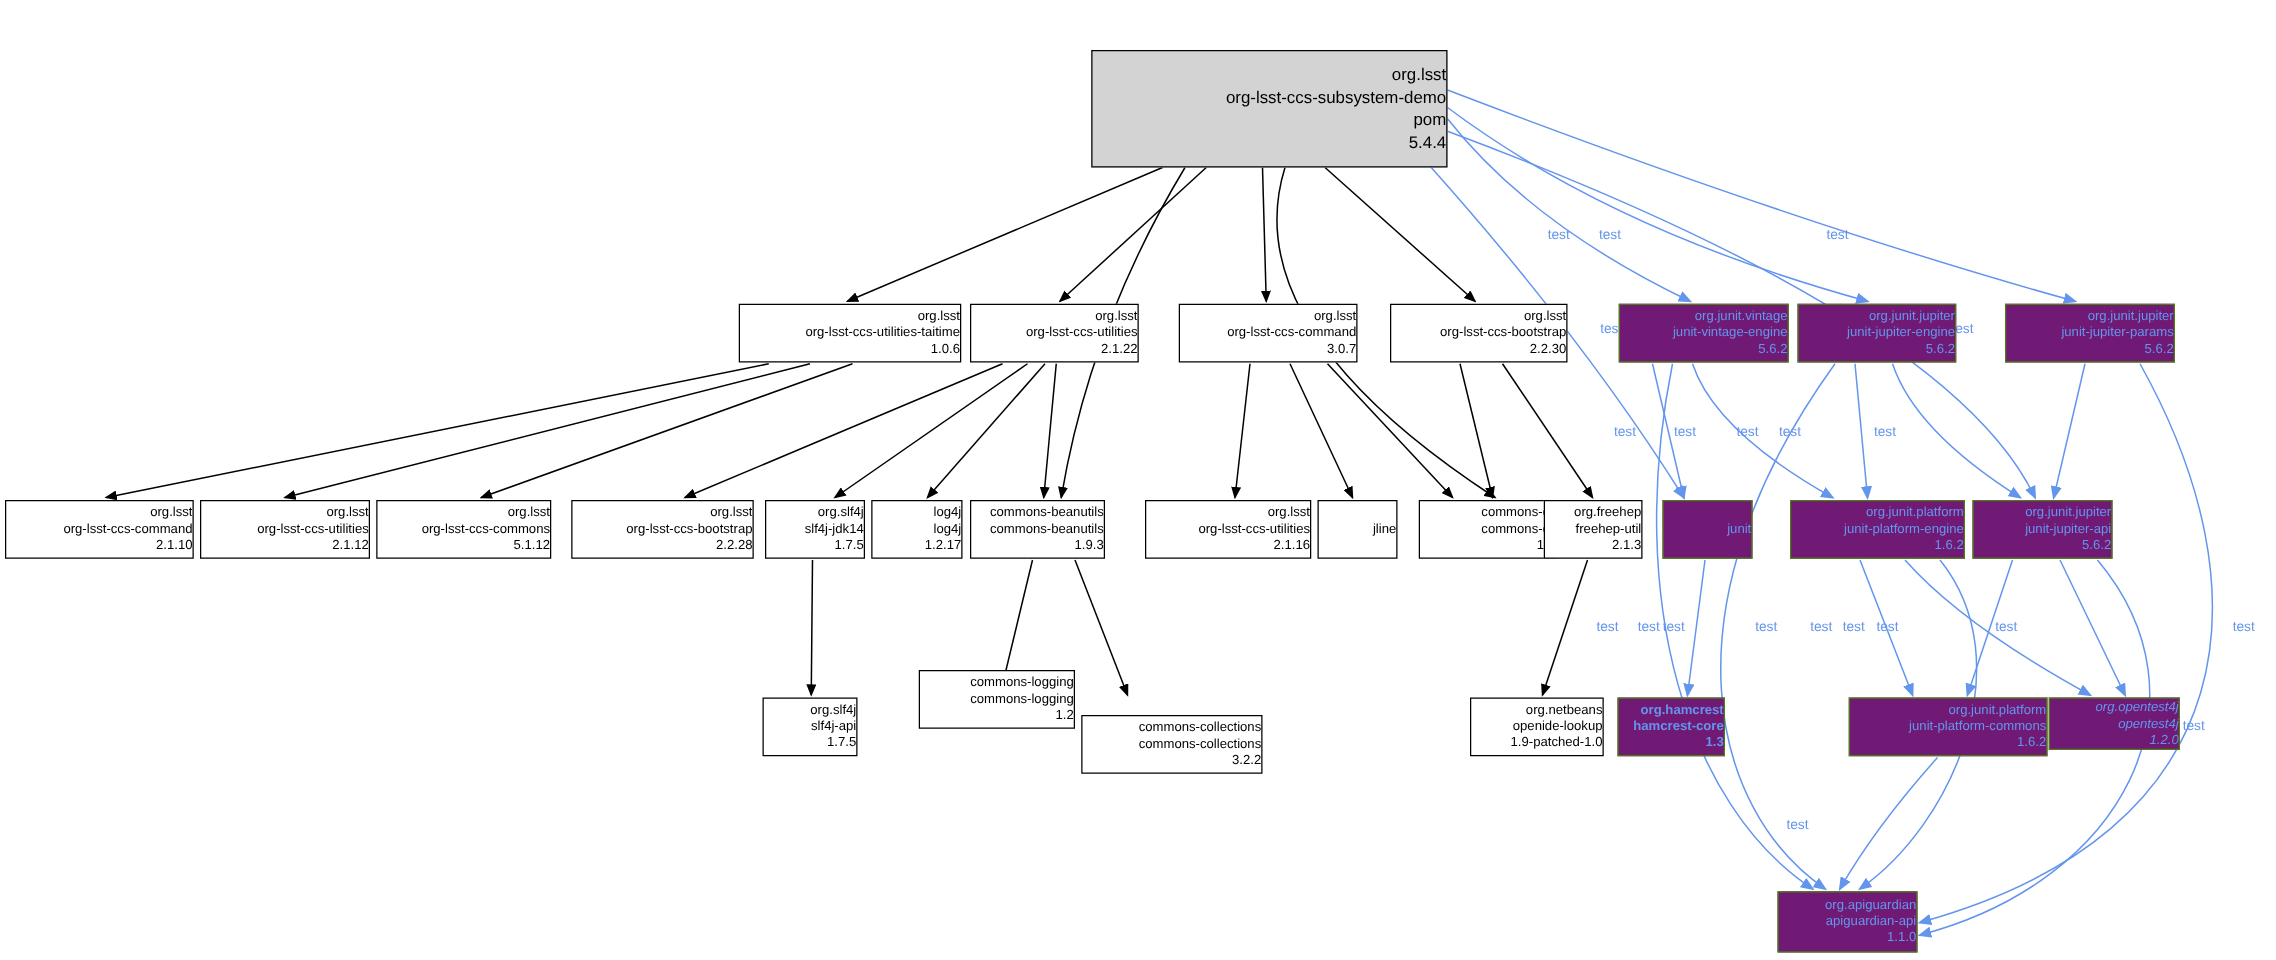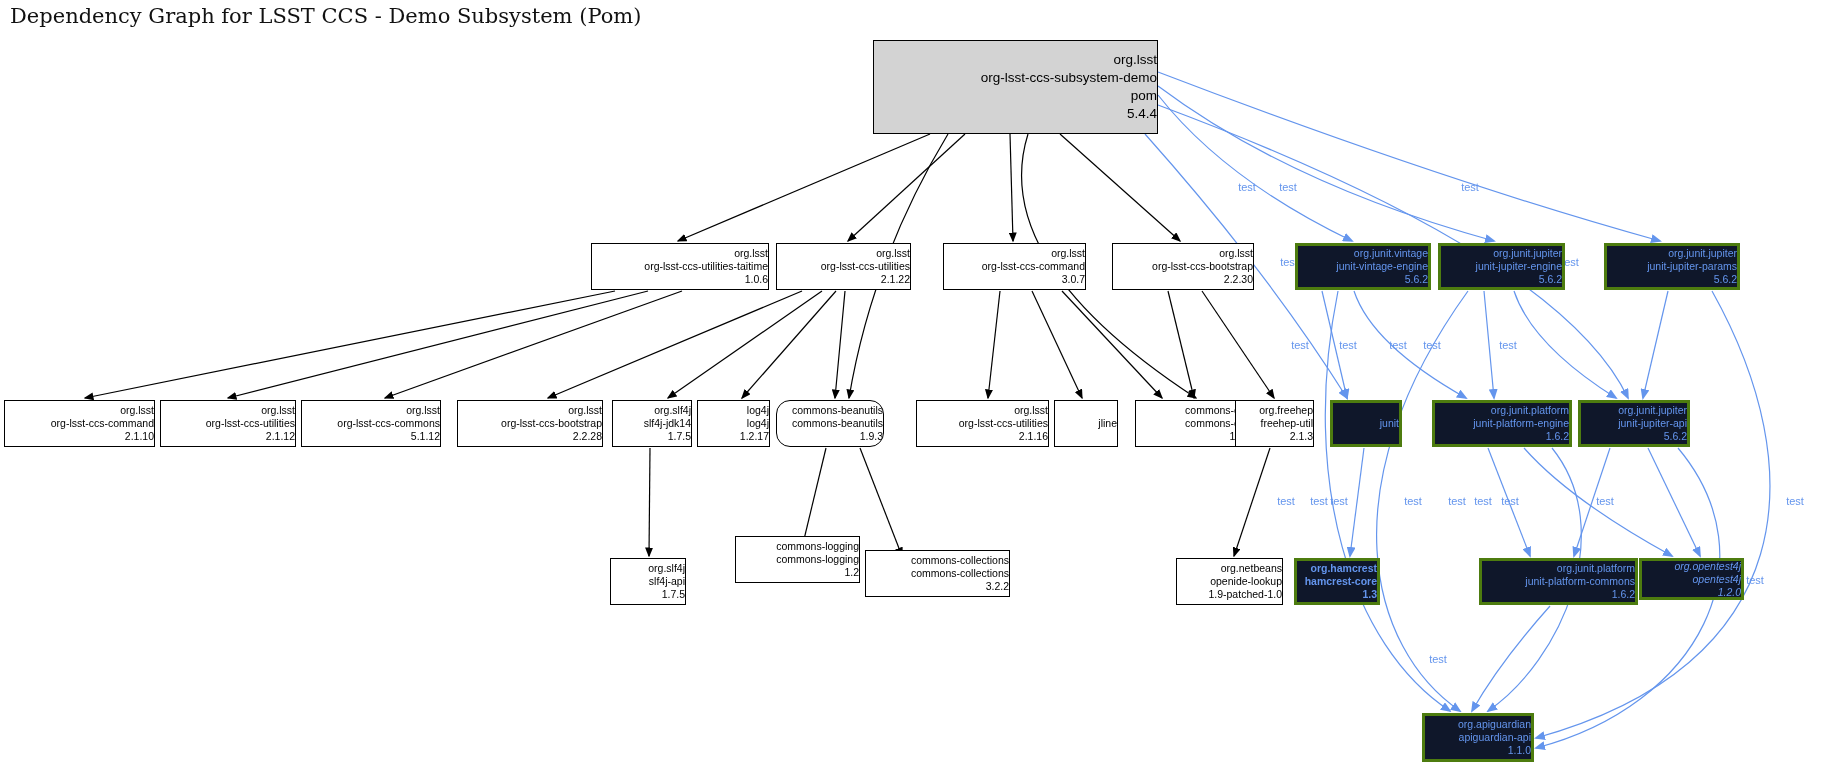--- a/index.html
+++ b/index.html
@@ -11,27 +11,26 @@
   .edge{fill:none;stroke-width:1.2px;}
   .edge.compile{stroke:#000000;}
   .edge.test{stroke:#6495ED;}
   .edge-label{font-family:"Liberation Sans",sans-serif;font-size:11px;fill:#6495ED;text-anchor:middle;}
   .node{position:absolute;box-sizing:border-box;display:flex;flex-direction:column;
         justify-content:center;align-items:flex-end;text-align:center;
         font-size:10.5px;line-height:13px;white-space:nowrap;overflow:hidden;}
   .node.compile{background:#ffffff;border:1.4px solid #000000;color:#000000;}
   .node.root{background:#d3d3d3;border:1.4px solid #000000;color:#000000;
              font-size:13.5px;line-height:18px;}
-  .node.test{background:#0f172a;border:3px solid #4d7c0f;color:#6495ED;}
+  .node.test{background:#701a75;border:1px solid #4d7c0f;color:#6495ED;}
 </style>
 </head>
 <body>
 
 <div id="canvas">
-  <div id="page-title">Dependency Graph for LSST CCS - Demo Subsystem (Pom)</div>
   <svg id="edges" width="1821" height="768" viewBox="0 0 1821 768">
     <defs>
       <marker id="arrow-compile" markerWidth="10" markerHeight="8" refX="8.5" refY="4" orient="auto" markerUnits="userSpaceOnUse" viewBox="0 0 10 8">
         <path d="M0,0 L10,4 L0,8 z" fill="#000000"></path>
       </marker>
       <marker id="arrow-test" markerWidth="11" markerHeight="9" refX="9" refY="4.5" orient="auto" markerUnits="userSpaceOnUse" viewBox="0 0 11 9">
         <path d="M0,0 L11,4.5 L0,9 z" fill="#6495ED"></path>
       </marker>
     </defs>
   <path d="M930 134 L678 241" class="edge compile" marker-end="url(#arrow-compile)"></path>
@@ -164,21 +163,21 @@
       <div class="node compile" style="left: 612px; top: 400px; width: 80px; height: 47px;">
         <div>org.slf4j</div>
         <div>slf4j-jdk14</div>
         <div>1.7.5</div>
       </div>
       <div class="node compile" style="left: 697px; top: 400px; width: 73px; height: 47px;">
         <div>log4j</div>
         <div>log4j</div>
         <div>1.2.17</div>
       </div>
-      <div class="node compile" style="left: 776px; top: 400px; width: 108px; height: 47px; border-radius: 14px;">
+      <div class="node compile" style="left: 776px; top: 400px; width: 108px; height: 47px;">
         <div>commons-beanutils</div>
         <div>commons-beanutils</div>
         <div>1.9.3</div>
       </div>
       <div class="node compile" style="left: 916px; top: 400px; width: 133px; height: 47px;">
         <div>org.lsst</div>
         <div>org-lsst-ccs-utilities</div>
         <div>2.1.16</div>
       </div>
       <div class="node compile" style="left: 1054px; top: 400px; width: 64px; height: 47px; gap: 47px;">
@@ -214,21 +213,21 @@
       <div class="node compile" style="left: 610px; top: 558px; width: 76px; height: 47px;">
         <div>org.slf4j</div>
         <div>slf4j-api</div>
         <div>1.7.5</div>
       </div>
       <div class="node compile" style="left: 735px; top: 536px; width: 125px; height: 47px;">
         <div>commons-logging</div>
         <div>commons-logging</div>
         <div>1.2</div>
       </div>
-      <div class="node compile" style="left: 865px; top: 550px; width: 145px; height: 47px;">
+      <div class="node compile" style="left: 865px; top: 572px; width: 145px; height: 47px;">
         <div>commons-collections</div>
         <div>commons-collections</div>
         <div>3.2.2</div>
       </div>
       <div class="node compile" style="left: 1176px; top: 558px; width: 107px; height: 47px; padding-left: 44px;">
         <div>org.netbeans</div>
         <div>openide-lookup</div>
         <div>1.9-patched-1.0</div>
       </div>
       <div class="node test" style="left: 1294px; top: 558px; width: 86px; height: 47px; font-weight: bold;">

